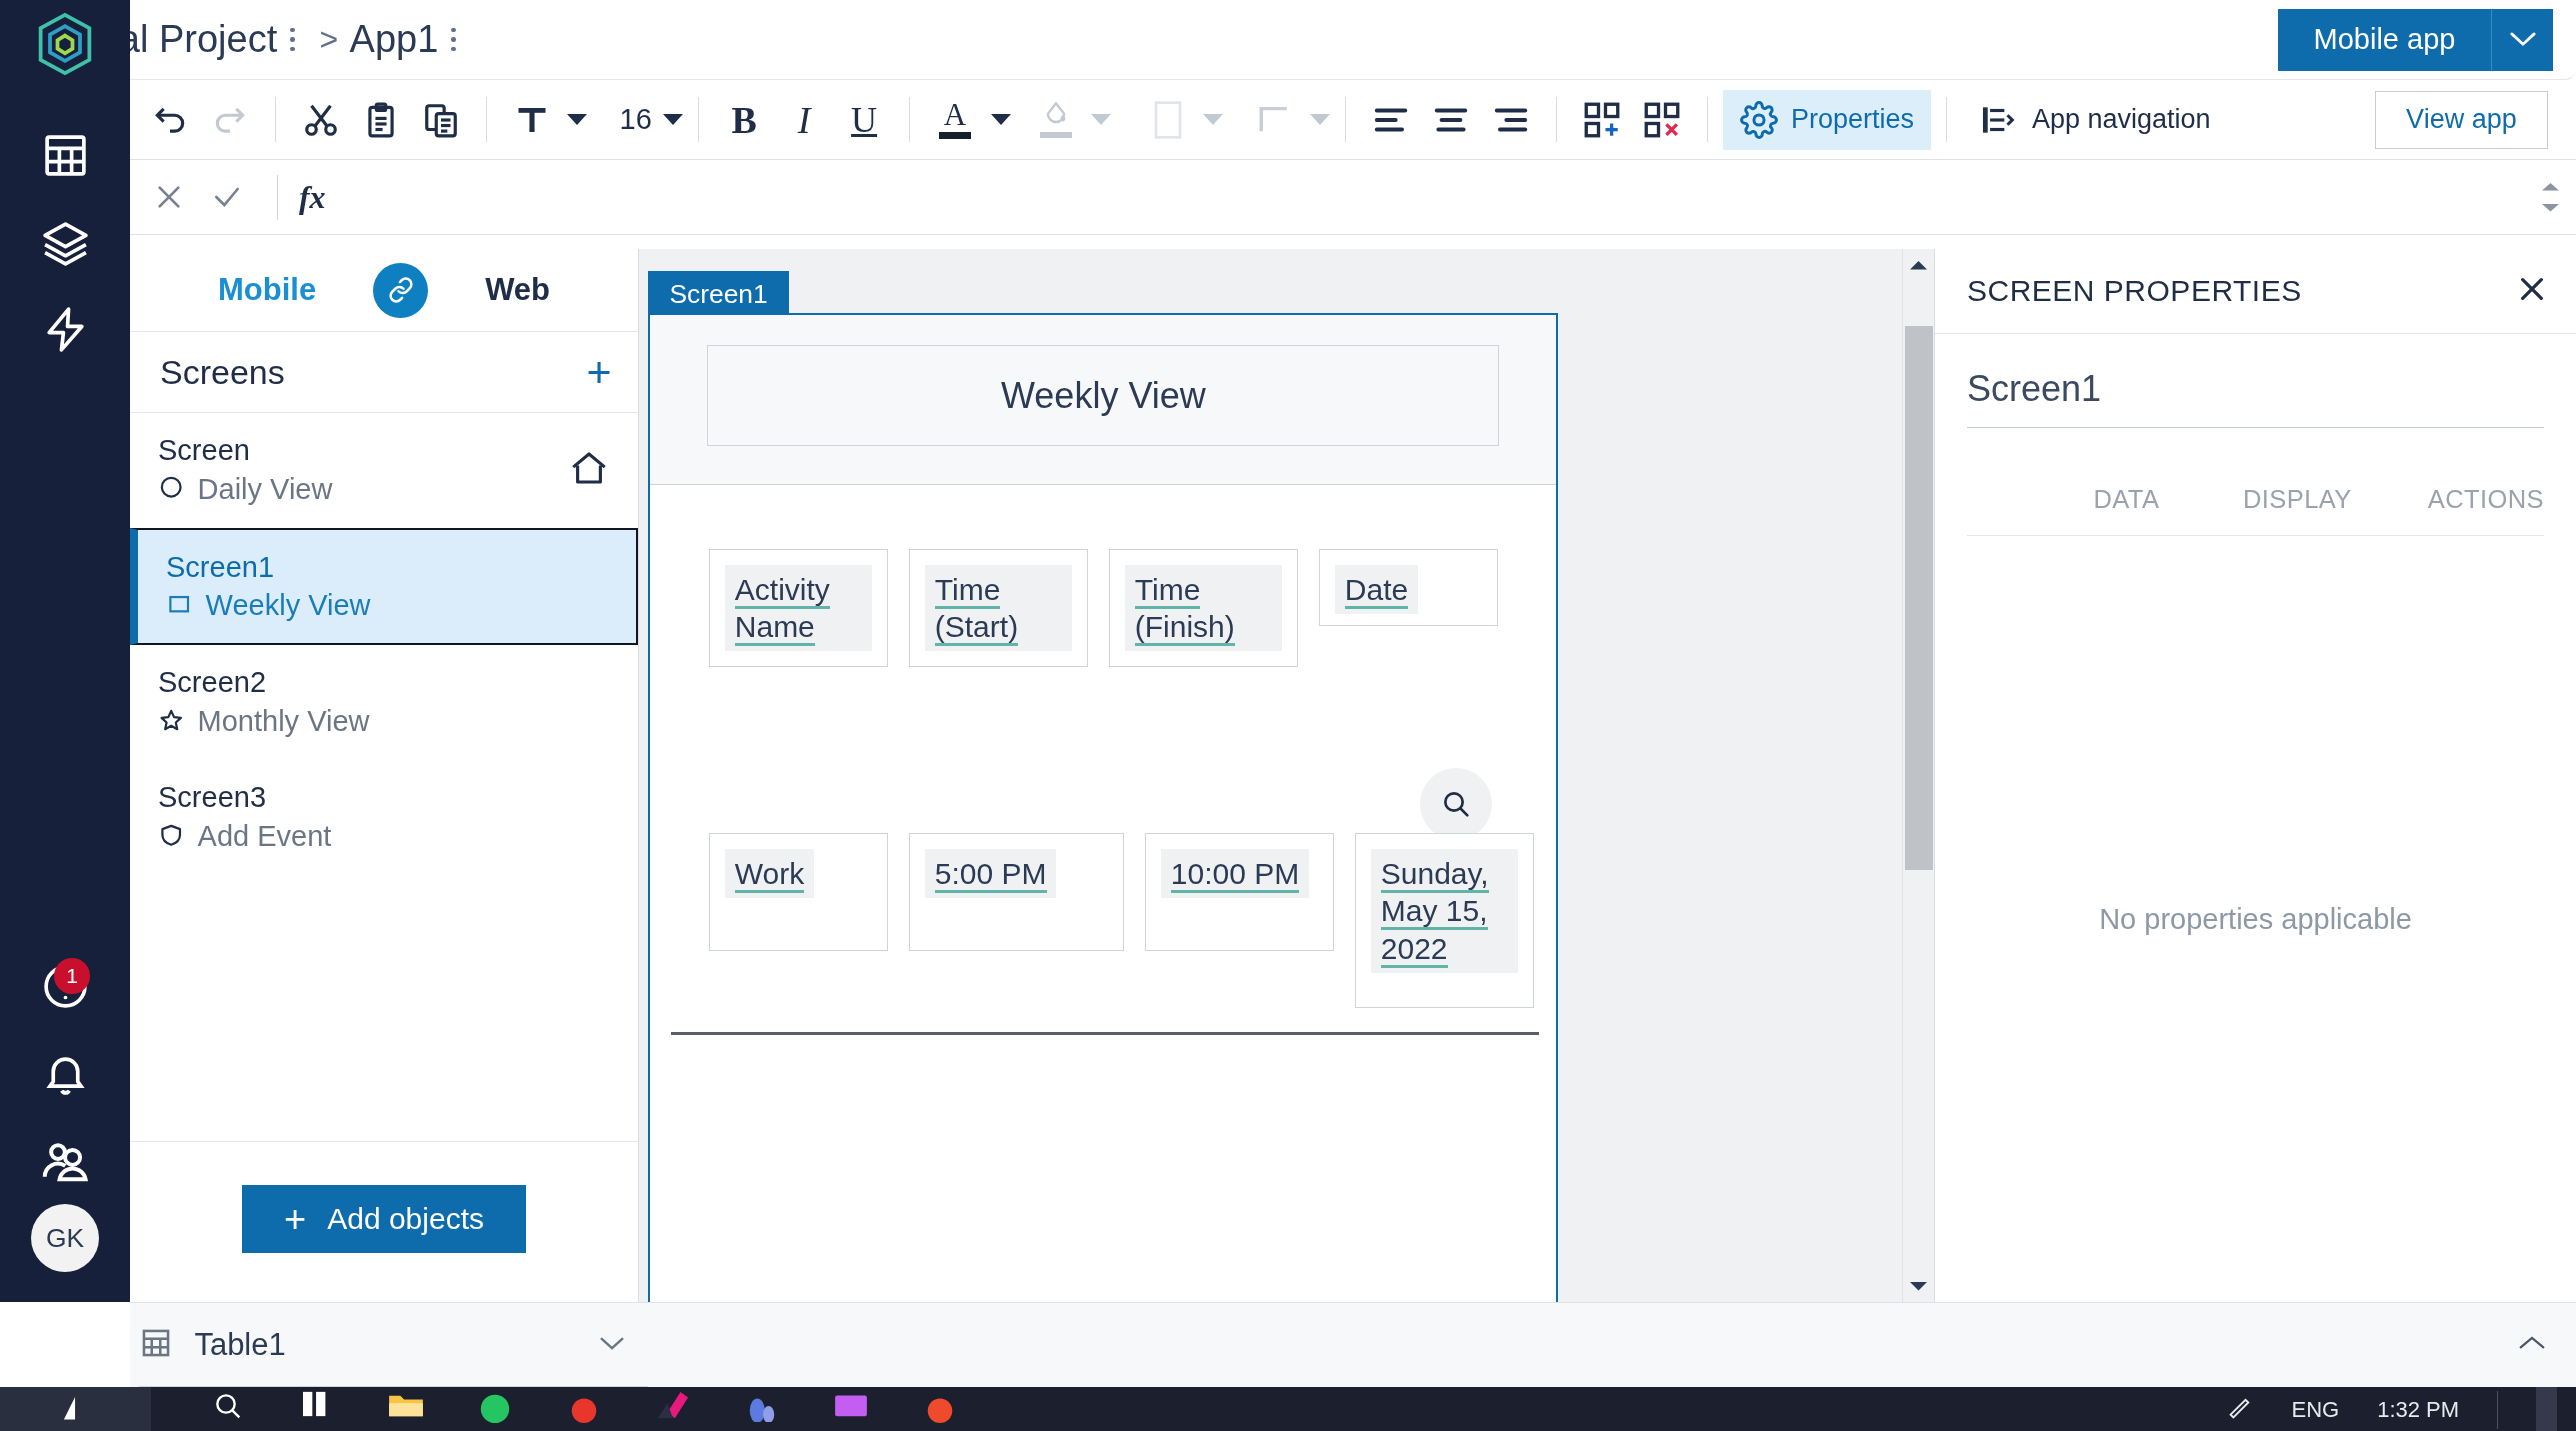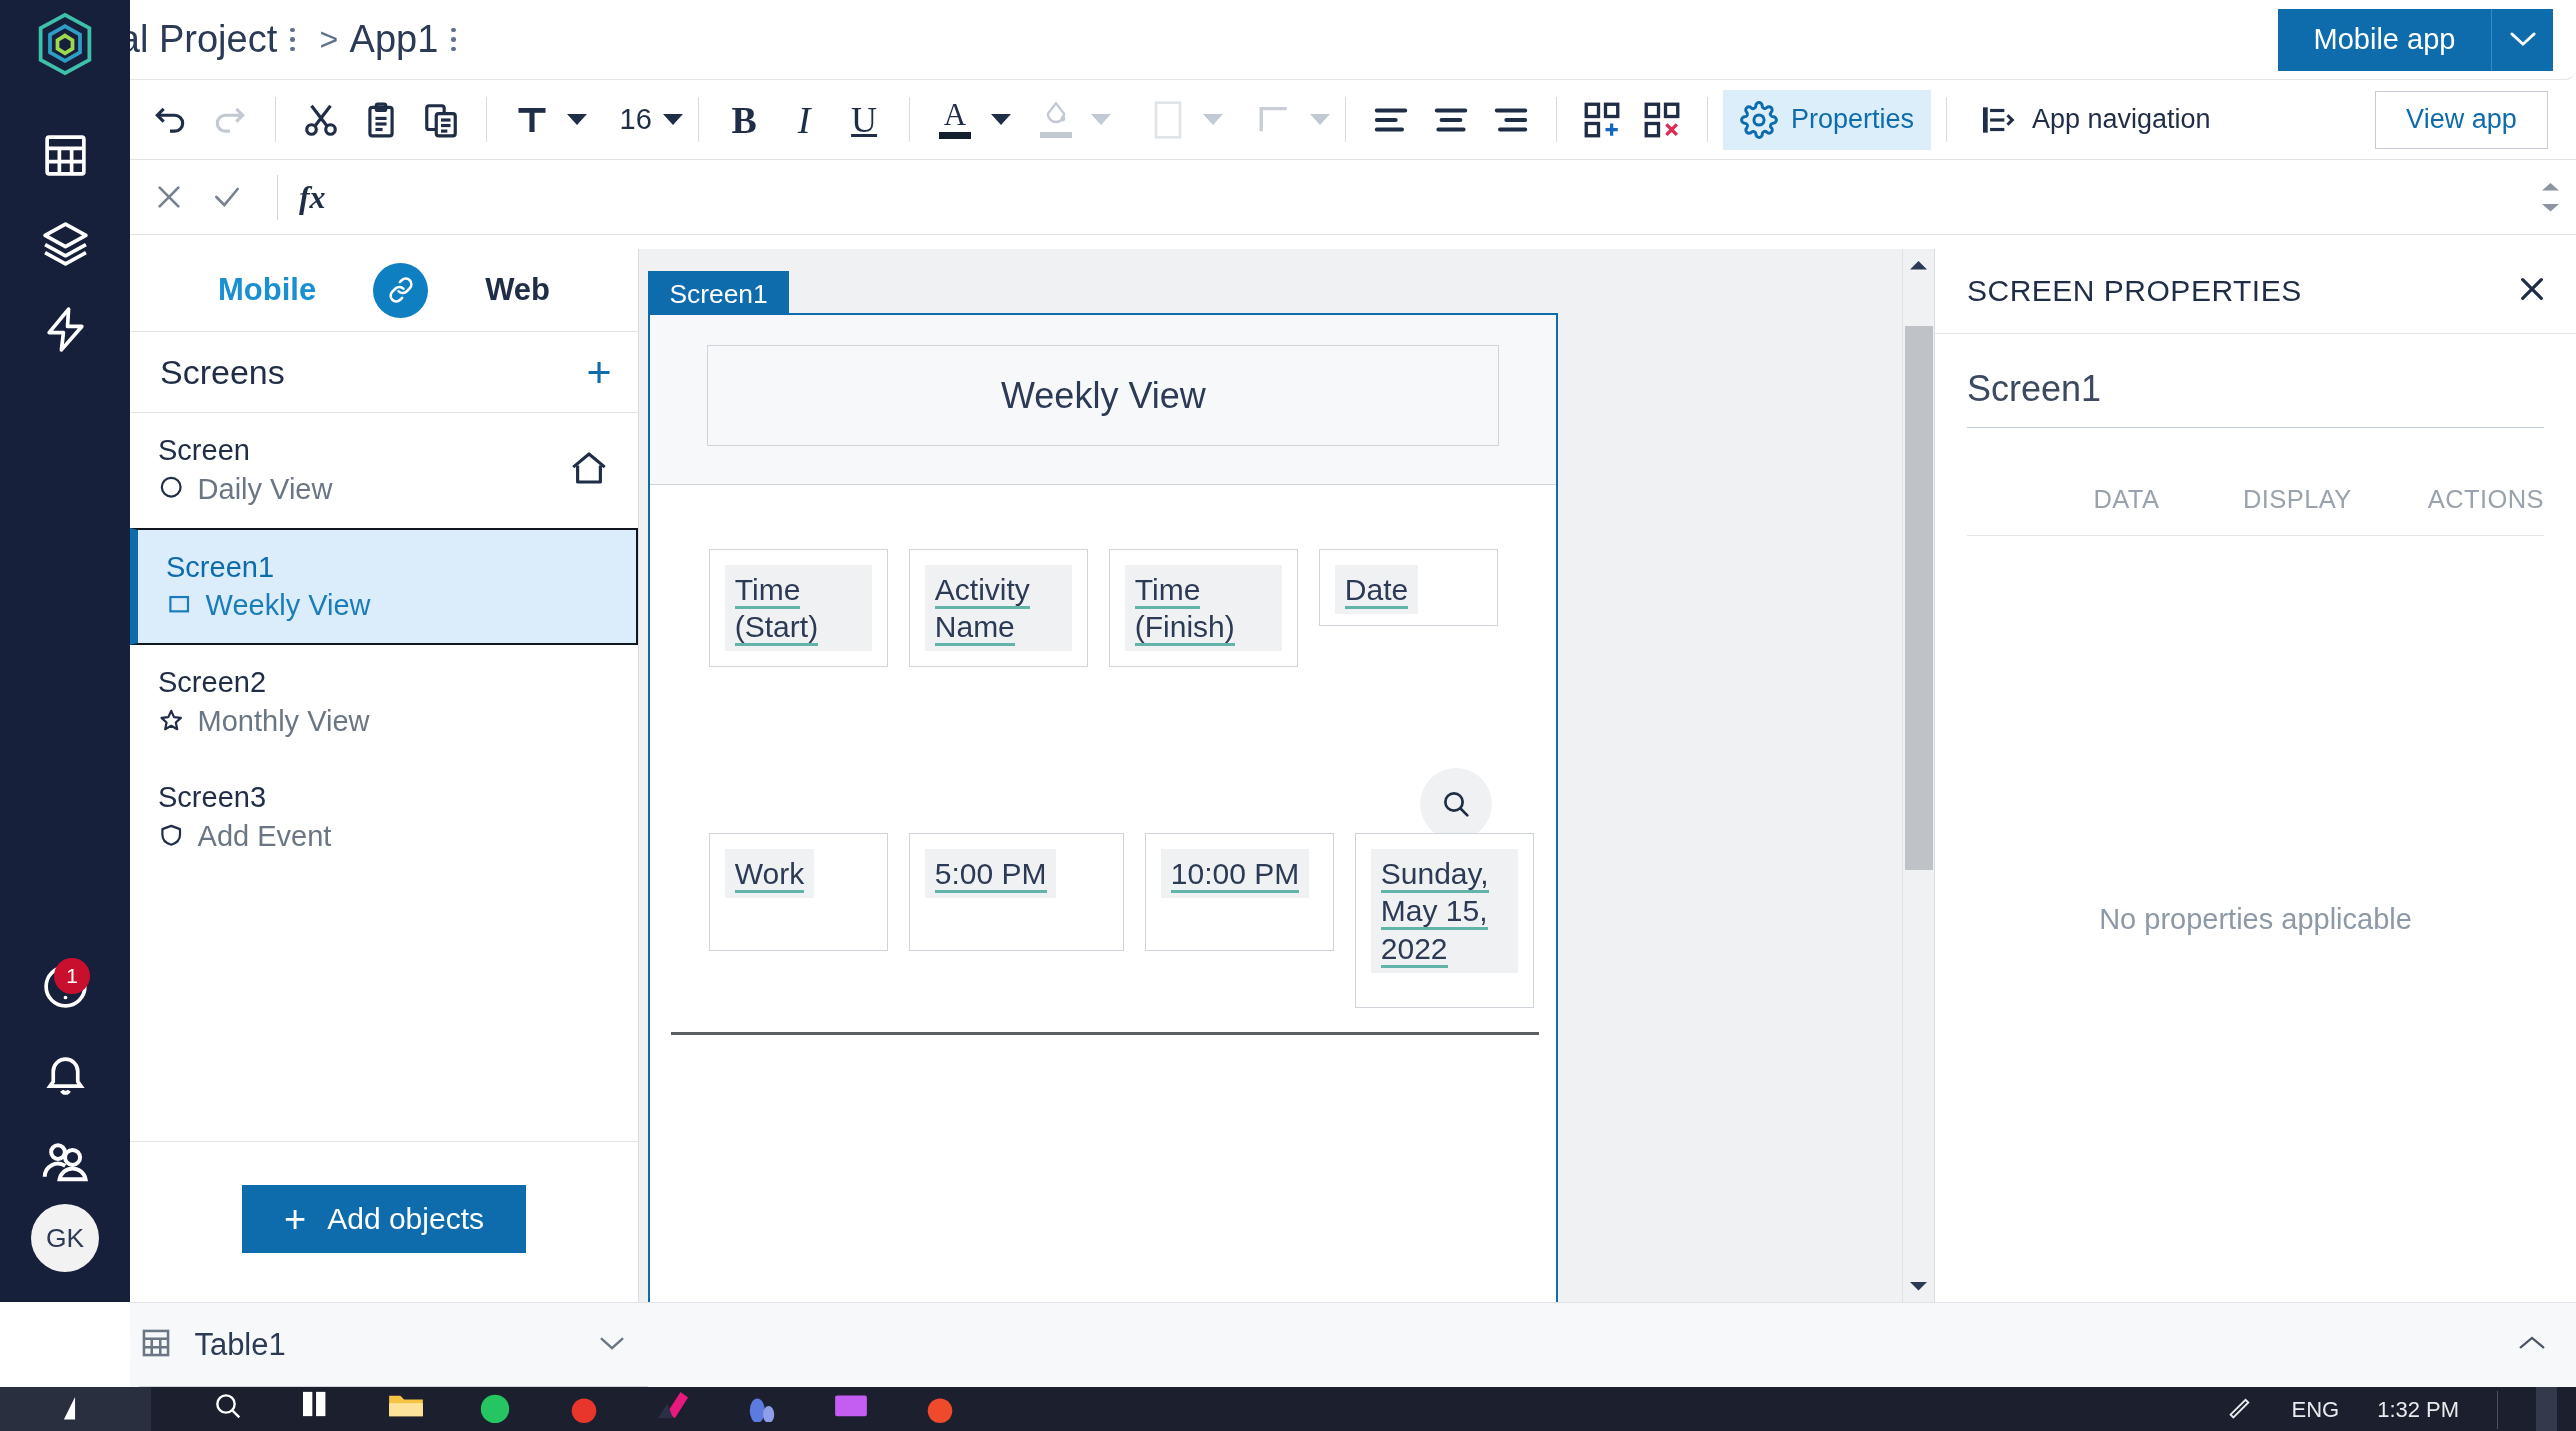--- a/index.html
+++ b/index.html
@@ -702,24 +702,24 @@
 
             <div class="phone" style="left:9.4px;top:64px;">
               <div class="phone-header">
                 <div class="title-box">Weekly View</div>
               </div>
 
               <div class="phone-body">
 
                 <div class="field-row" style="top:64px;">
                   <div class="field-box" style="width:179px;height:118px;">
-                    <span class="field-inner"><span class="field-text">Time (Start)</span></span>
+                    <span class="field-inner"><span class="field-text">Activity Name</span></span>
                   </div>
                   <div class="field-box" style="width:179px;height:118px;">
-                    <span class="field-inner"><span class="field-text">Activity Name</span></span>
+                    <span class="field-inner"><span class="field-text">Time (Start)</span></span>
                   </div>
                   <div class="field-box" style="width:189px;height:118px;">
                     <span class="field-inner"><span class="field-text">Time (Finish)</span></span>
                   </div>
                   <div class="field-box" style="width:179px;height:77px;">
                     <span class="field-inner"><span class="field-text">Date</span></span>
                   </div>
                 </div>
 
                 <div class="search-circle" style="left:770px;top:283px;">

